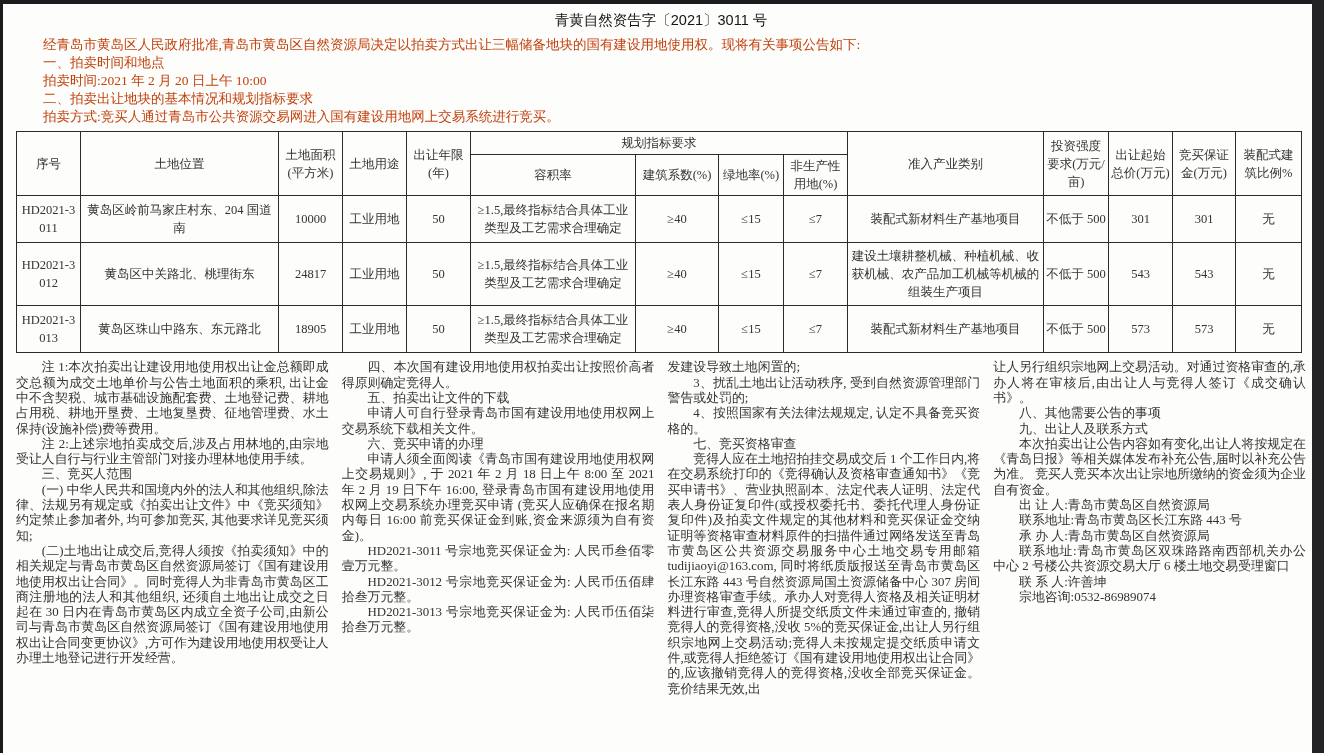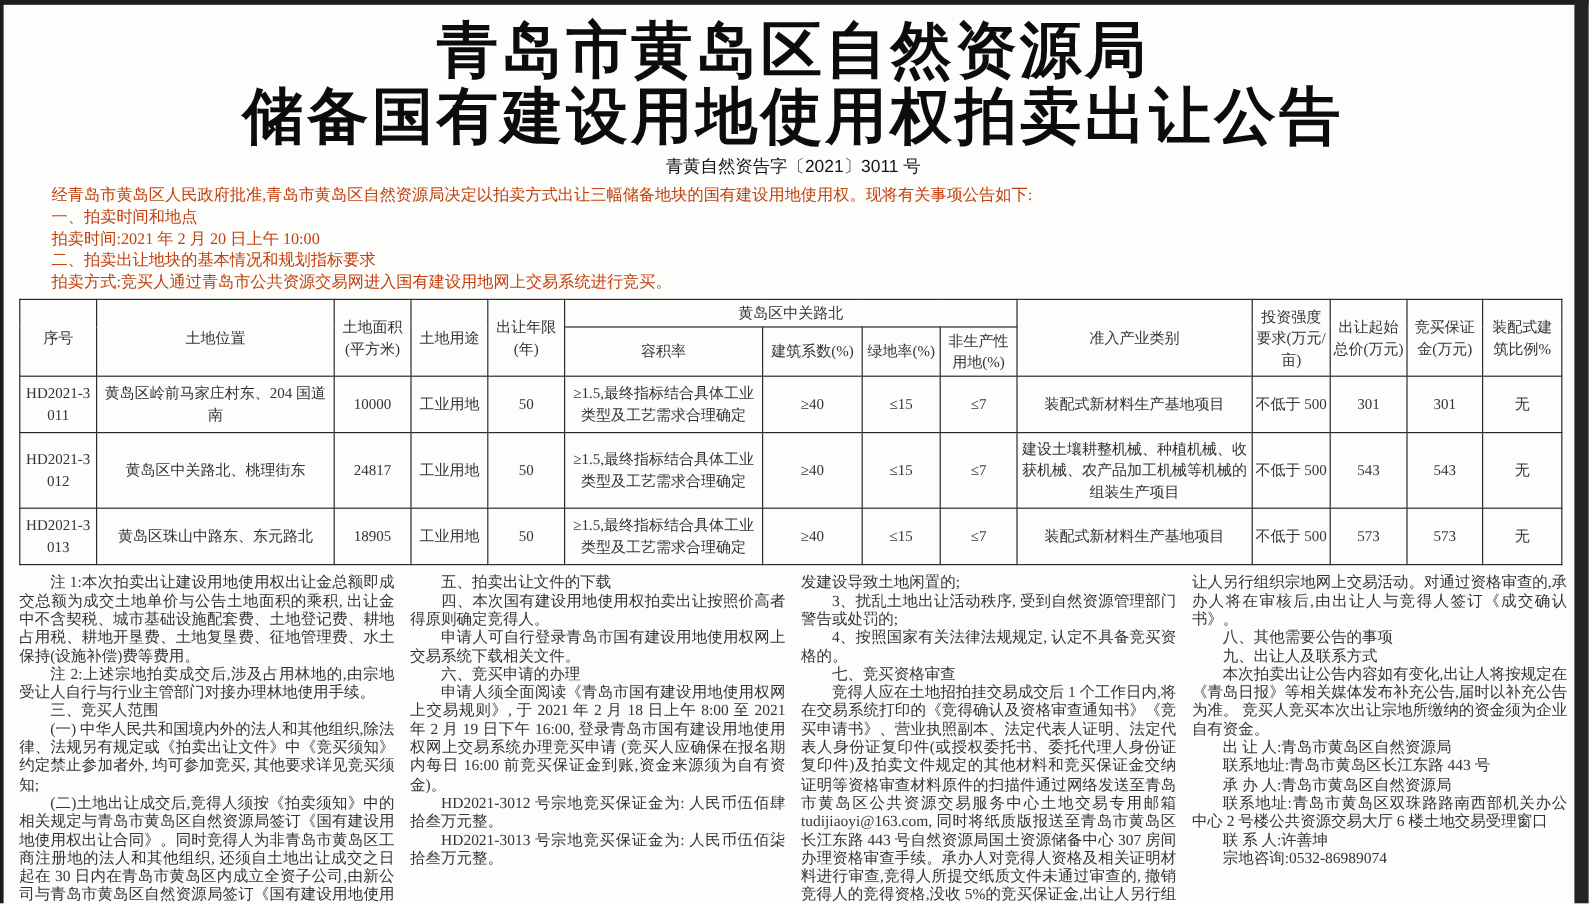--- a/index.html
+++ b/index.html
@@ -76,24 +76,20 @@
 </head>
 <body>
 
 <div class="page">
   <div class="border-top"></div>
   <div class="border-left"></div>
   <div class="border-right"></div>
 
   <div class="content">
 
-    <div class="title">
-      <div>青岛市黄岛区自然资源局</div>
-      <div>储备国有建设用地使用权拍卖出让公告</div>
-    </div>
     <div class="doc-number">青黄自然资告字〔2021〕3011 号</div>
 
     <div class="intro">
         <p>经青岛市黄岛区人民政府批准,青岛市黄岛区自然资源局决定以拍卖方式出让三幅储备地块的国有建设用地使用权。现将有关事项公告如下:</p>
         <p>一、拍卖时间和地点</p>
         <p>拍卖时间:2021 年 2 月 20 日上午 10:00</p>
         <p>二、拍卖出让地块的基本情况和规划指标要求</p>
         <p>拍卖方式:竞买人通过青岛市公共资源交易网进入国有建设用地网上交易系统进行竞买。</p>
       </div>
 
@@ -114,21 +110,21 @@
         <col style="width:63px">
           <col style="width:66px">
       </colgroup>
       <thead>
         <tr>
           <th rowspan="2">序号</th>
           <th rowspan="2">土地位置</th>
           <th rowspan="2">土地面积(平方米)</th>
           <th rowspan="2">土地用途</th>
           <th rowspan="2">出让年限(年)</th>
-          <th colspan="4">黄岛区中关路北</th>
+          <th colspan="4">规划指标要求</th>
           <th rowspan="2">准入产业类别</th>
           <th rowspan="2">投资强度要求(万元/亩)</th>
           <th rowspan="2">出让起始总价(万元)</th>
           <th rowspan="2">竞买保证金(万元)</th>
           <th rowspan="2">装配式建筑比例%</th>
         </tr>
         <tr>
           <th>容积率</th>
           <th>建筑系数(%)</th>
           <th>绿地率(%)</th>
@@ -189,25 +185,26 @@
 
     <div class="body-cols">
         <div class="col">
           <p>注 1:本次拍卖出让建设用地使用权出让金总额即成交总额为成交土地单价与公告土地面积的乘积, 出让金中不含契税、城市基础设施配套费、土地登记费、耕地占用税、耕地开垦费、土地复垦费、征地管理费、水土保持(设施补偿)费等费用。</p>
           <p>注 2:上述宗地拍卖成交后,涉及占用林地的,由宗地受让人自行与行业主管部门对接办理林地使用手续。</p>
           <p>三、竞买人范围</p>
           <p>(一) 中华人民共和国境内外的法人和其他组织,除法律、法规另有规定或《拍卖出让文件》中《竞买须知》约定禁止参加者外, 均可参加竞买, 其他要求详见竞买须知;</p>
           <p>(二)土地出让成交后,竞得人须按《拍卖须知》中的相关规定与青岛市黄岛区自然资源局签订《国有建设用地使用权出让合同》。同时竞得人为非青岛市黄岛区工商注册地的法人和其他组织, 还须自土地出让成交之日起在 30 日内在青岛市黄岛区内成立全资子公司,由新公司与青岛市黄岛区自然资源局签订《国有建设用地使用权出让合同变更协议》,方可作为建设用地使用权受让人办理土地登记进行开发经营。</p>
         </div>
         <div class="col">
+          <p>四、本次国有建设用地使用权拍卖出让按照价高者得原则确定竞得人。</p>
           <p>五、拍卖出让文件的下载</p>
-          <p>四、本次国有建设用地使用权拍卖出让按照价高者得原则确定竞得人。</p>
           <p>申请人可自行登录青岛市国有建设用地使用权网上交易系统下载相关文件。</p>
           <p>六、竞买申请的办理</p>
           <p>申请人须全面阅读《青岛市国有建设用地使用权网上交易规则》, 于 2021 年 2 月 18 日上午 8:00 至 2021 年 2 月 19 日下午 16:00, 登录青岛市国有建设用地使用权网上交易系统办理竞买申请 (竞买人应确保在报名期内每日 16:00 前竞买保证金到账,资金来源须为自有资金)。</p>
+          <p>HD2021-3011 号宗地竞买保证金为: 人民币叁佰零壹万元整。</p>
           <p>HD2021-3012 号宗地竞买保证金为: 人民币伍佰肆拾叁万元整。</p>
           <p>HD2021-3013 号宗地竞买保证金为: 人民币伍佰柒拾叁万元整。</p>
         </div>
         <div class="col">
           <p style="text-indent: 0px;">发建设导致土地闲置的;</p>
           <p>3、扰乱土地出让活动秩序, 受到自然资源管理部门警告或处罚的;</p>
           <p>4、按照国家有关法律法规规定, 认定不具备竞买资格的。</p>
           <p>七、竞买资格审查</p>
           <p>竞得人应在土地招拍挂交易成交后 1 个工作日内,将在交易系统打印的《竞得确认及资格审查通知书》《竞买申请书》、营业执照副本、法定代表人证明、法定代表人身份证复印件(或授权委托书、委托代理人身份证复印件)及拍卖文件规定的其他材料和竞买保证金交纳证明等资格审查材料原件的扫描件通过网络发送至青岛市黄岛区公共资源交易服务中心土地交易专用邮箱 tudijiaoyi@163.com, 同时将纸质版报送至青岛市黄岛区长江东路 443 号自然资源局国土资源储备中心 307 房间办理资格审查手续。承办人对竞得人资格及相关证明材料进行审查,竞得人所提交纸质文件未通过审查的, 撤销竞得人的竞得资格,没收 5%的竞买保证金,出让人另行组织宗地网上交易活动;竞得人未按规定提交纸质申请文件,或竞得人拒绝签订《国有建设用地使用权出让合同》的,应该撤销竞得人的竞得资格,没收全部竞买保证金。竞价结果无效,出</p>
         </div>

